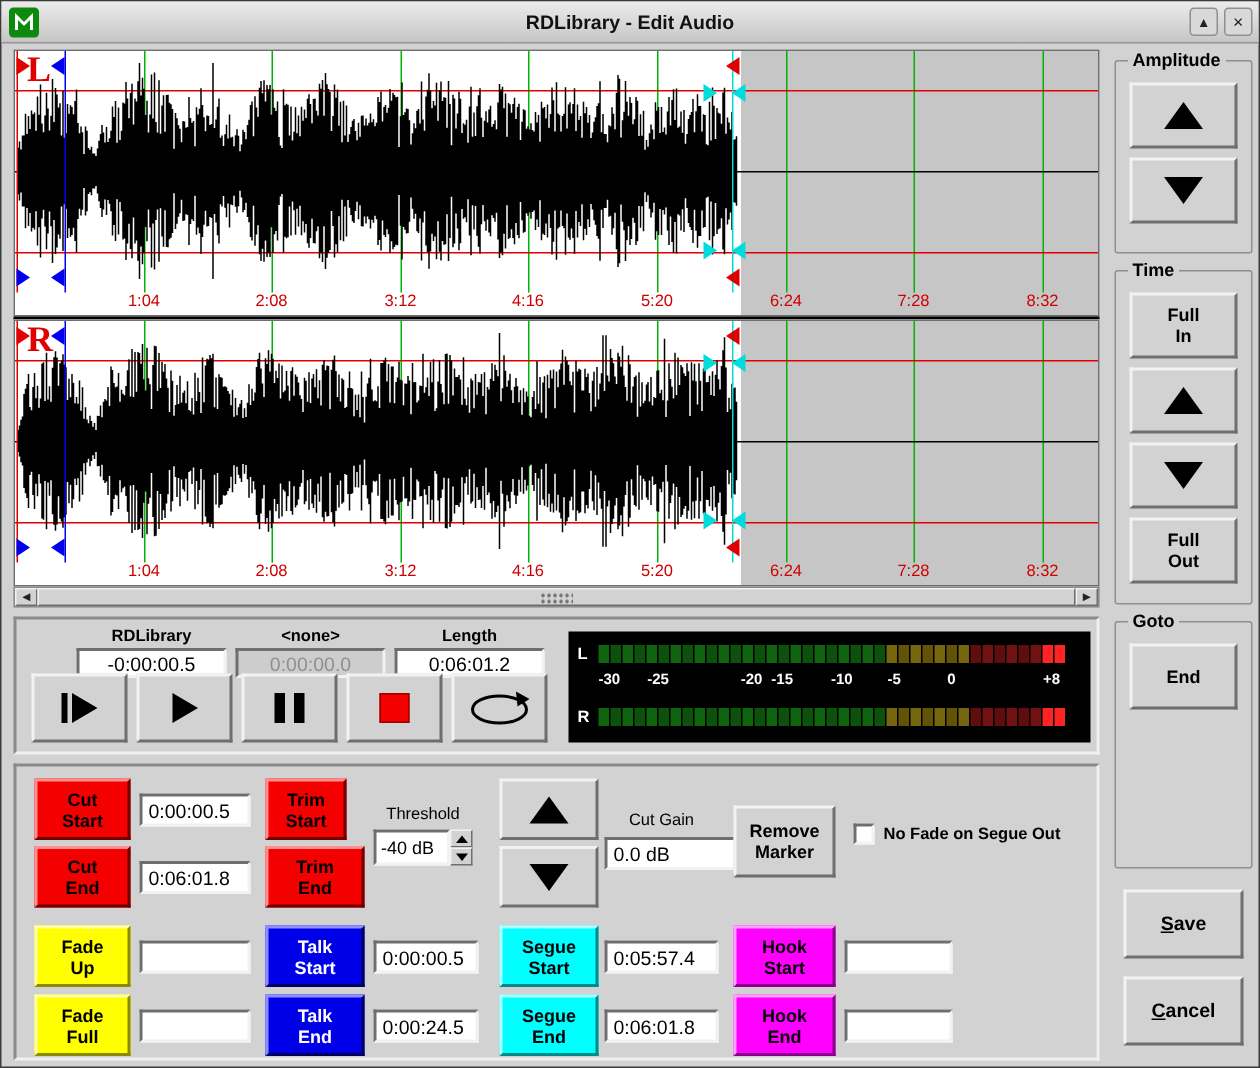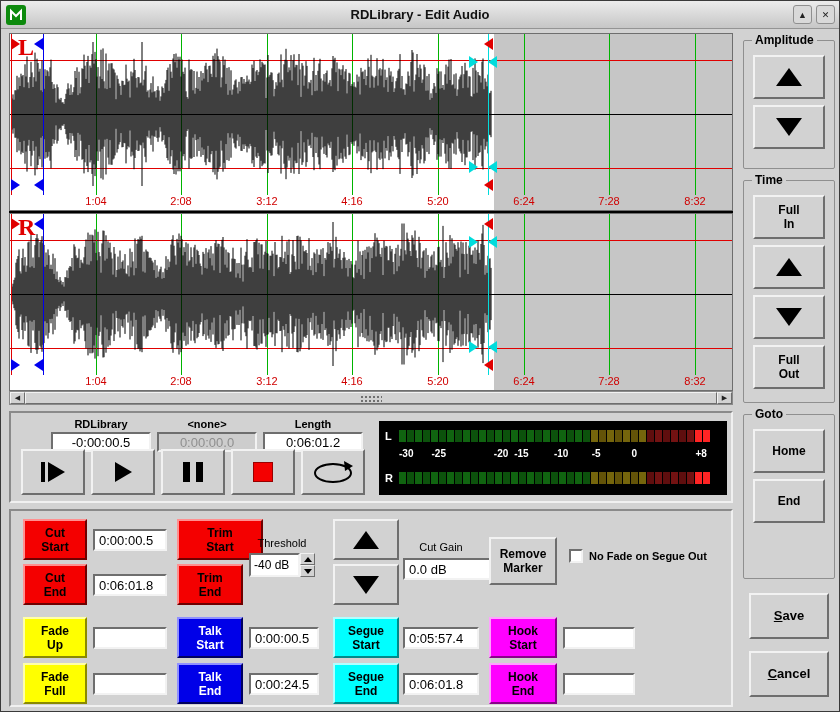--- a/index.html
+++ b/index.html
@@ -329,21 +329,21 @@
           <div class="seg" style="background: rgb(255, 36, 36);"></div>
         </div>
       <span class="mchan" style="top:51px">R</span>
     </div>
   </div>
 
   <div class="panel" id="markers">
 
     <button class="btn mbtn red wrapw" style="left:12px;top:8px">Cut Start</button>
     <div class="field mfield" style="left:82px;top:18px;width:74px">0:00:00.5</div>
-    <button class="btn mbtn red wrapw" style="left:166px;top:8px;width:86px">Trim Start</button>
+    <button class="btn mbtn red wrapw" style="left:166px;top:8px;width:54px">Trim Start</button>
     <div class="slabel" style="left:238px;top:26px;width:66px">Threshold</div>
     <div id="threshold-spin">
       <div class="val">-40 dB</div>
       <div class="spincol">
         <div class="spinbtn">
             <span class="sp-up"></span>
           </div>
         <div class="spinbtn">
             <span class="sp-dn"></span>
           </div>
@@ -403,21 +403,20 @@
         <span class="arrow-up"></span>
       </button>
     <button class="btn rel fs-btn">
         <span class="arrow-down"></span>
       </button>
     <button class="btn rel fs-btn wrapw">Full Out</button>
   </fieldset>
 
   <fieldset id="fs-goto">
     <legend>Goto</legend>
-    <button class="btn rel fs-btn">Home</button>
     <button class="btn rel fs-btn">End</button>
   </fieldset>
 
   <button class="btn" id="cancel-btn">
     <span><u>C</u><span>ancel</span></span>
   </button>
   <button class="btn" id="save-btn">
     <span><u>S</u><span>ave</span></span>
   </button>
 

